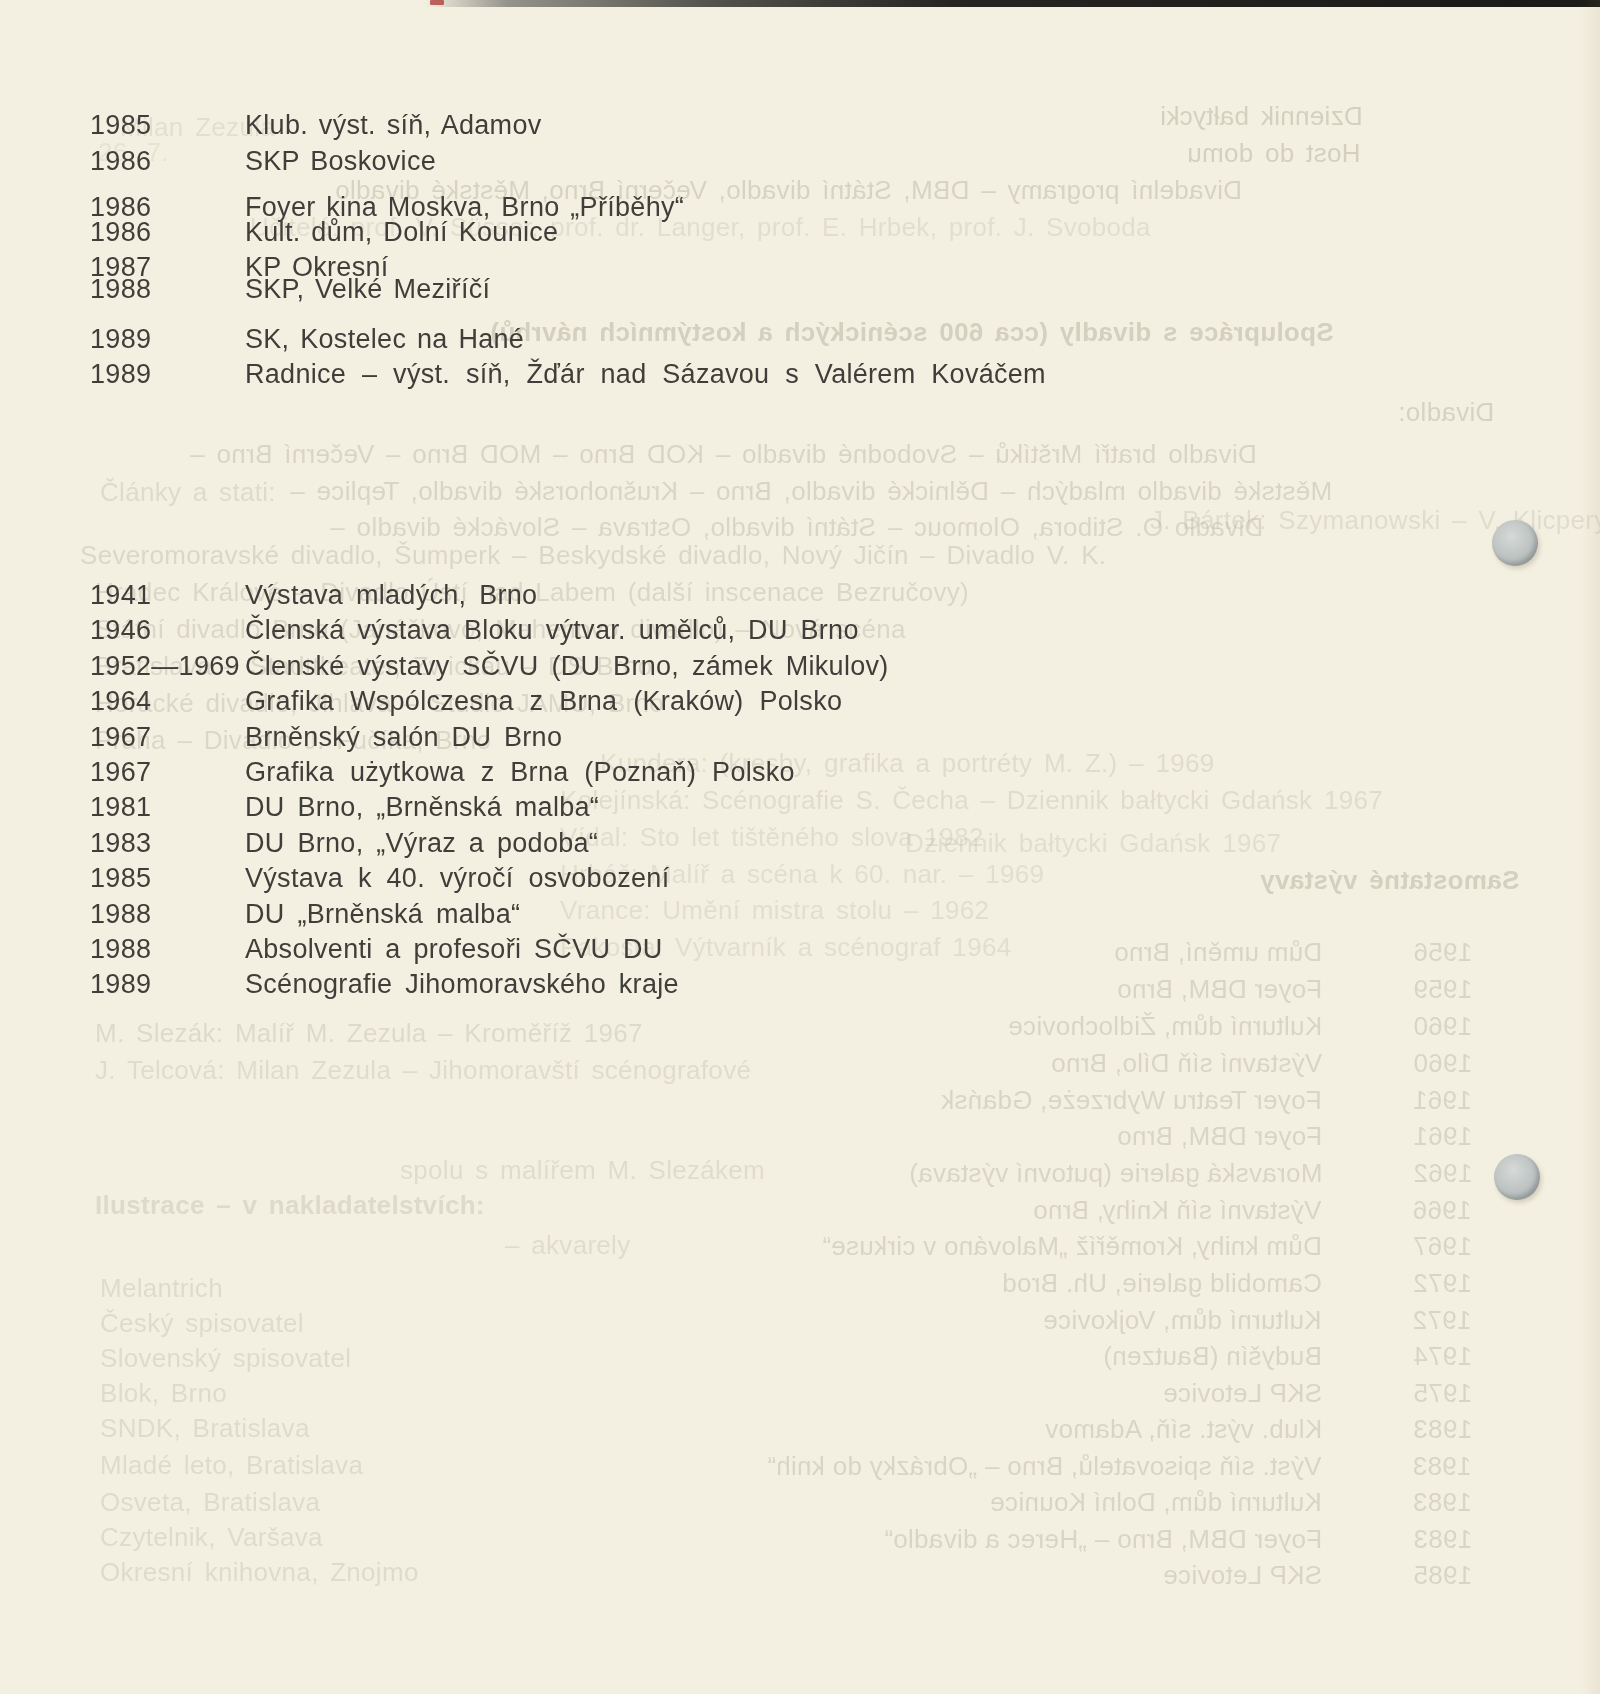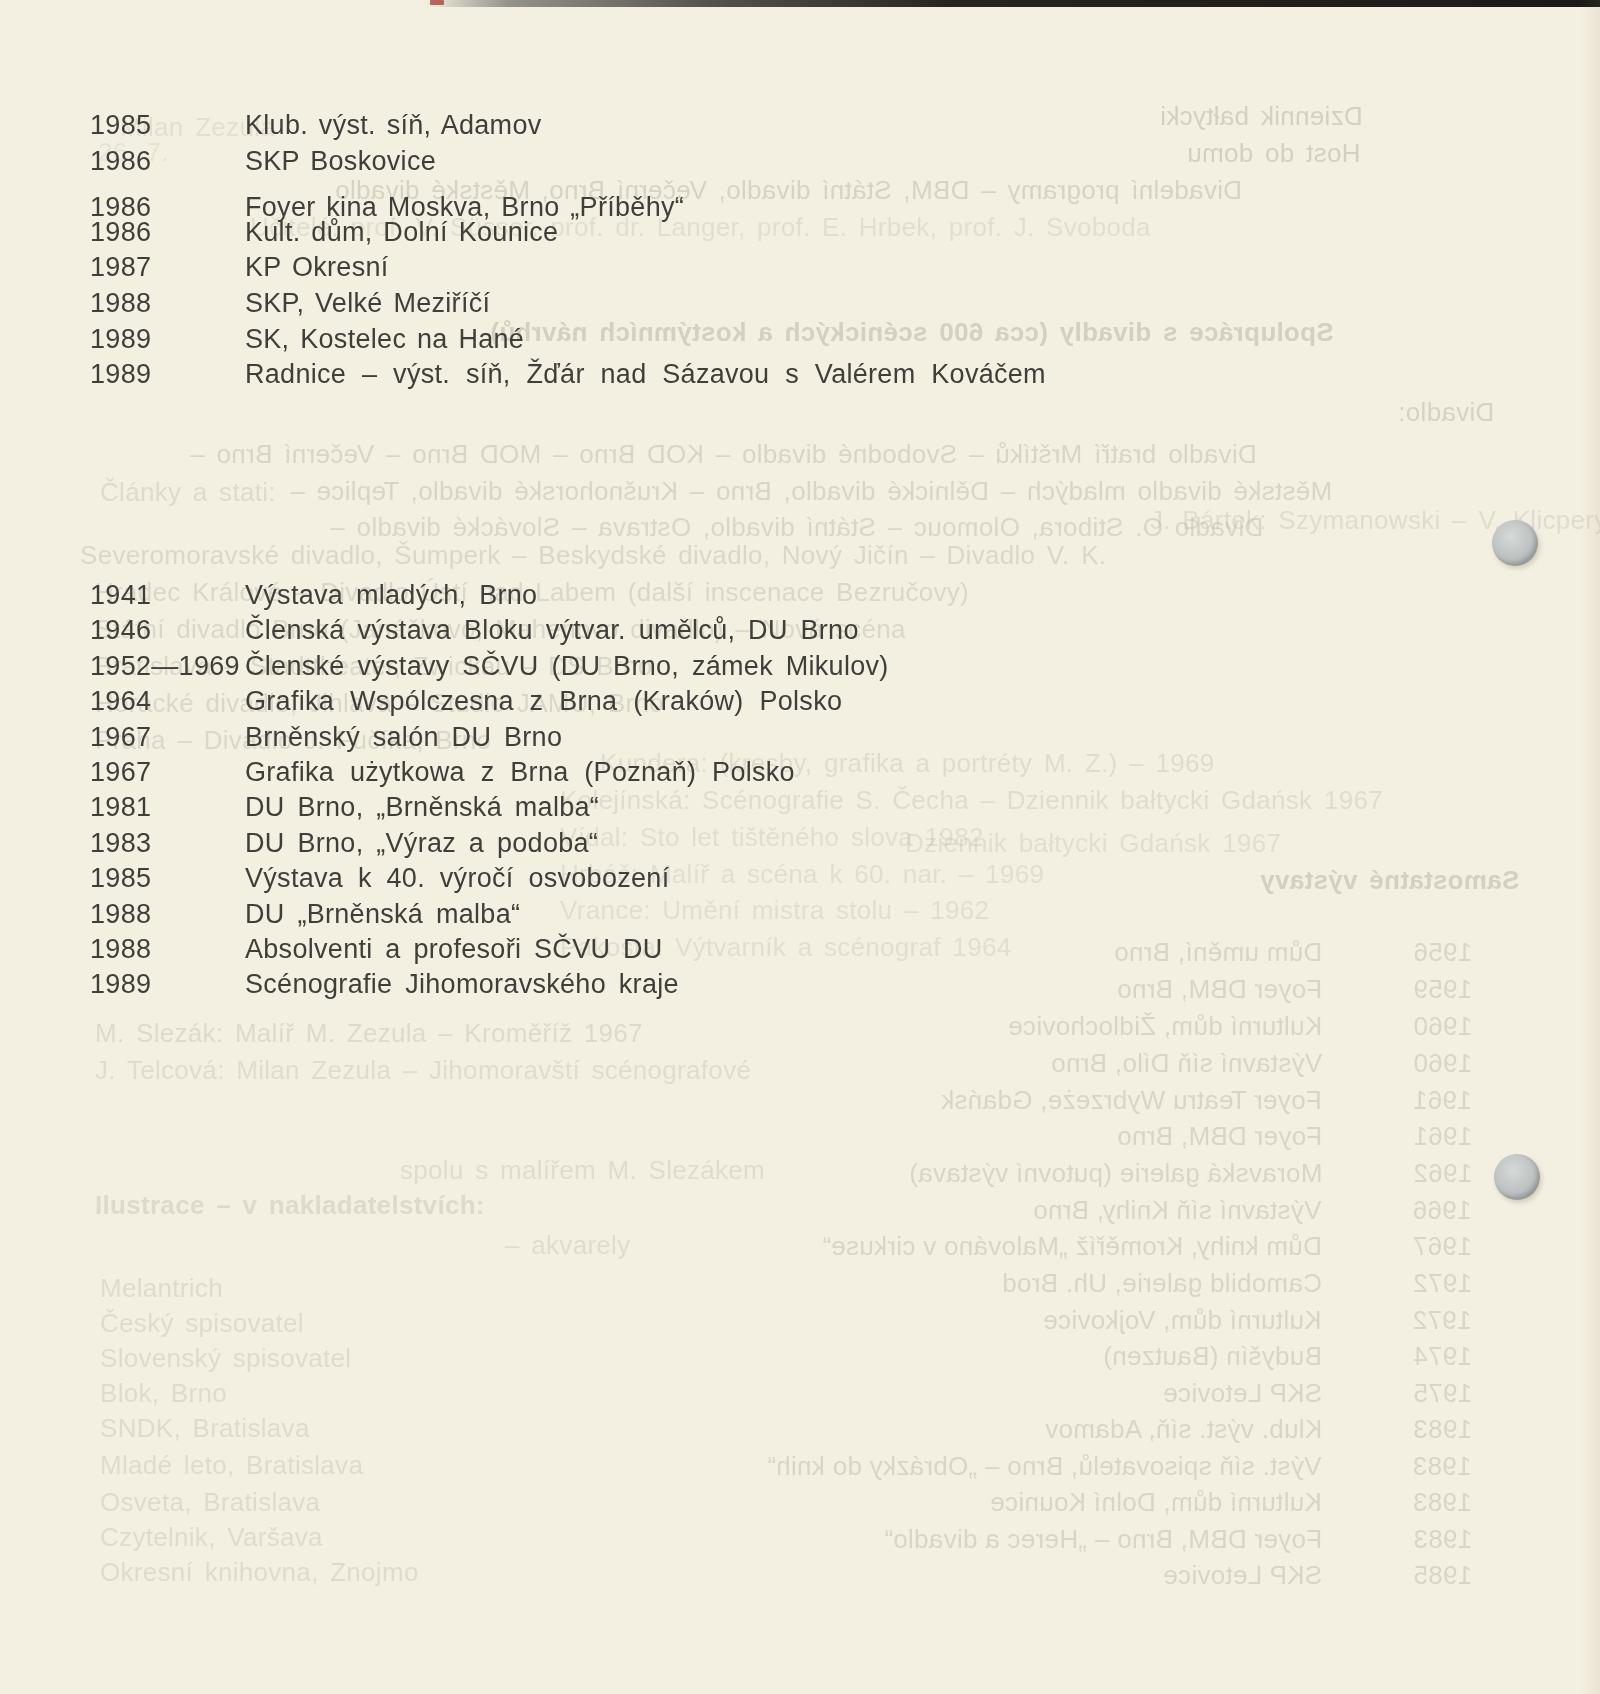--- a/index.html
+++ b/index.html
@@ -179,21 +179,21 @@
         <span>SKP Letovice</span>
       </div>
     </div>
 
   <div id="list-0">
       <div class="row" style="top: 110px;"><span class="yr">1985</span><span style="word-spacing: 3px;">Klub. výst. síň, Adamov</span></div>
       <div class="row" style="top: 145.6px;"><span class="yr">1986</span><span style="word-spacing: 3px;">SKP Boskovice</span></div>
       <div class="row" style="top: 192px;"><span class="yr">1986</span><span style="word-spacing: 3px;">Foyer kina Moskva, Brno „Příběhy“</span></div>
       <div class="row" style="top: 216.8px;"><span class="yr">1986</span><span style="word-spacing: 3px;">Kult. dům, Dolní Kounice</span></div>
       <div class="row" style="top: 252.4px;"><span class="yr">1987</span><span style="word-spacing: 3px;">KP Okresní</span></div>
-      <div class="row" style="top: 288px;"><span class="yr">1988</span><span style="word-spacing: 3px;">SKP, Velké Meziříčí</span></div>
+      <div class="row" style="top: 274px;"><span class="yr">1988</span><span style="word-spacing: 3px;">SKP, Velké Meziříčí</span></div>
       <div class="row" style="top: 323.6px;"><span class="yr">1989</span><span style="word-spacing: 3px;">SK, Kostelec na Hané</span></div>
       <div class="row" style="top: 359.2px;"><span class="yr">1989</span><span style="word-spacing: 8px;">Radnice – výst. síň, Žďár nad Sázavou s Valérem Kováčem</span></div>
     </div>
 
 
   <div id="list-1">
       <div class="row" style="top: 580px;"><span class="yr">1941</span><span style="word-spacing: 5px;">Výstava mladých, Brno</span></div>
       <div class="row" style="top: 615.4px;"><span class="yr">1946</span><span style="word-spacing: 5px;">Členská výstava Bloku výtvar. umělců, DU Brno</span></div>
       <div class="row" style="top: 650.8px;"><span class="yr">1952—1969</span><span style="word-spacing: 5px;">Členské výstavy SČVU (DU Brno, zámek Mikulov)</span></div>
       <div class="row" style="top: 686.2px;"><span class="yr">1964</span><span style="word-spacing: 8px;">Grafika Wspólczesna z Brna (Kraków) Polsko</span></div>

